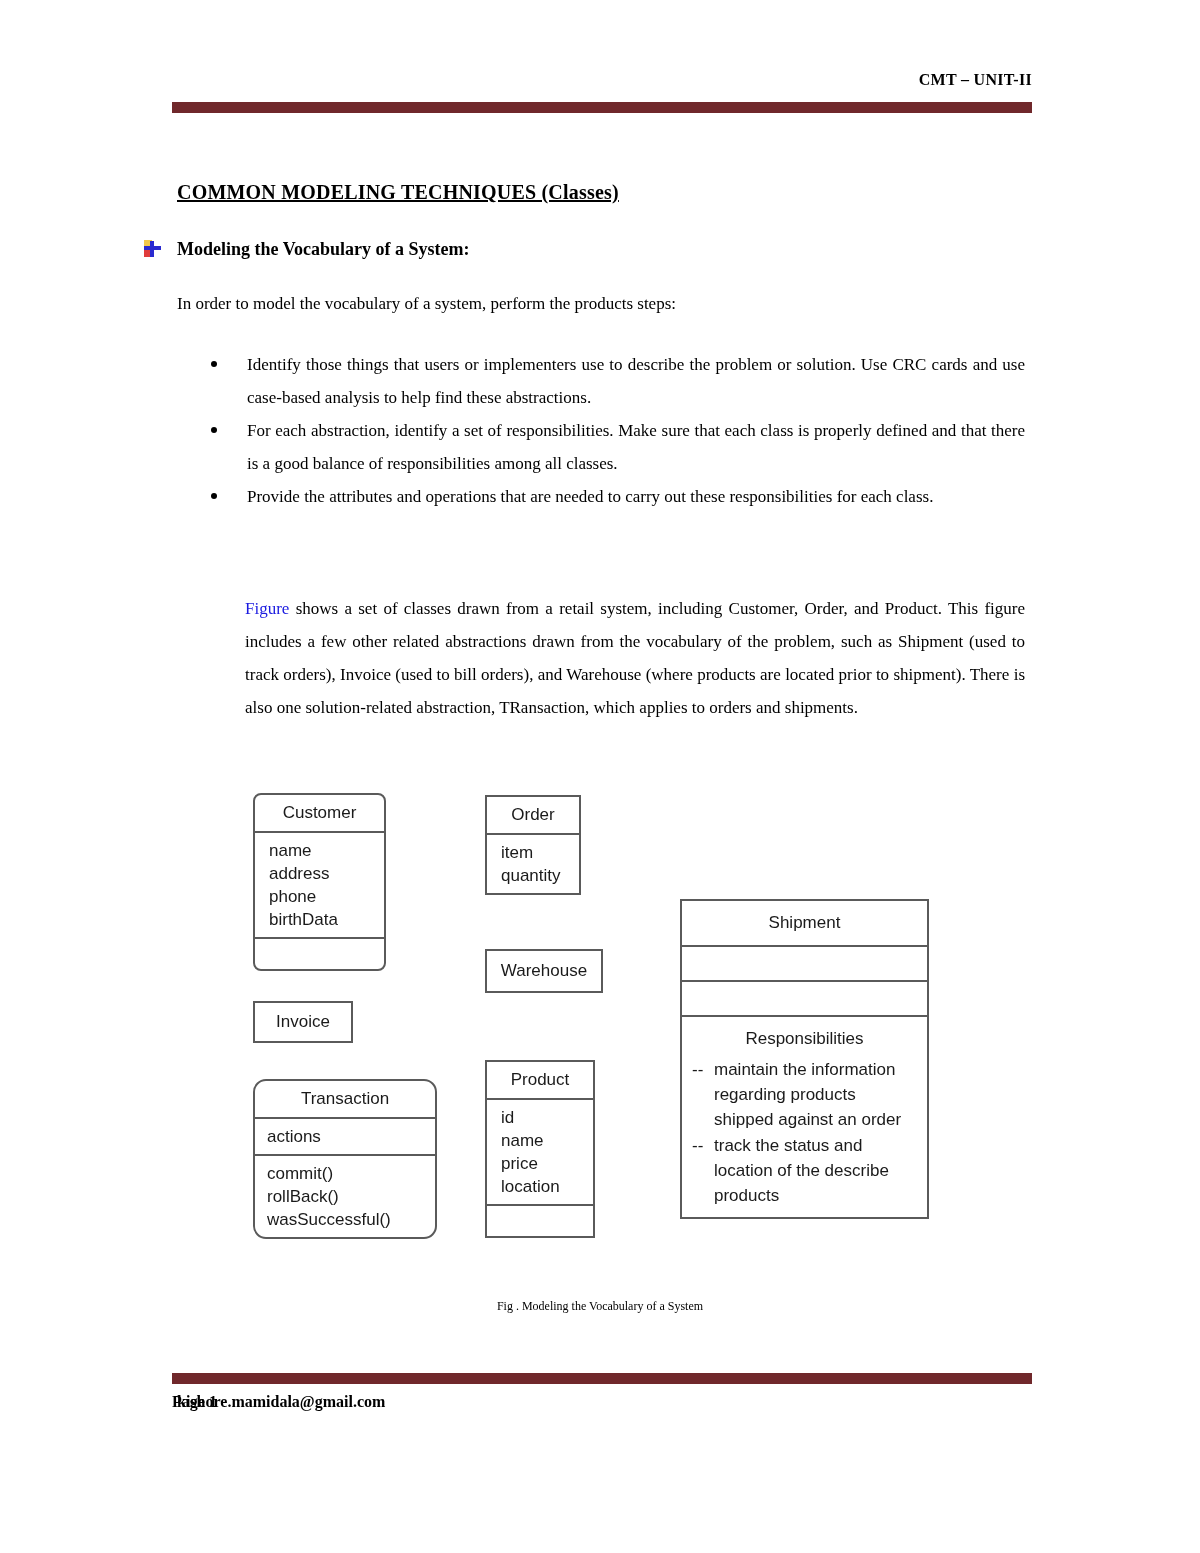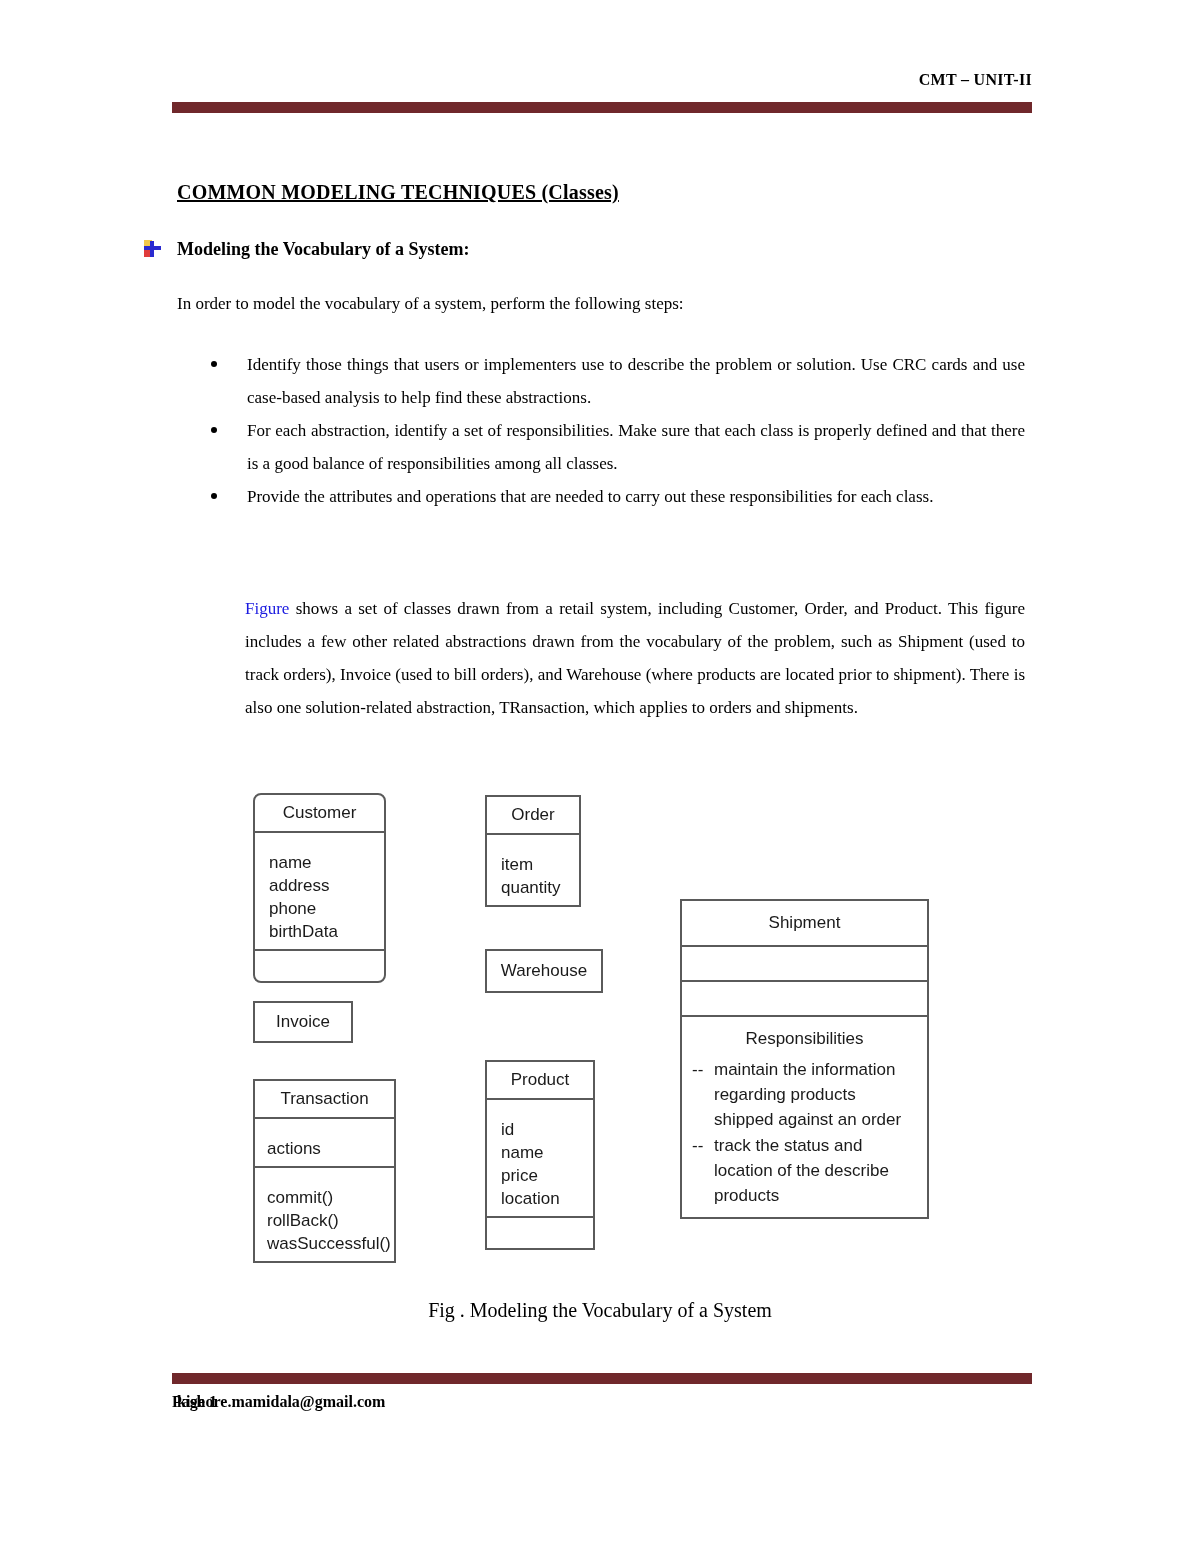--- a/index.html
+++ b/index.html
@@ -125,21 +125,21 @@
     font-size: 17px;
     color: #1a1a1a;
   }
   .uml-name {
     text-align: center;
     padding: 7px 6px 7px 6px;
     line-height: 22px;
   }
   .uml-compartment {
     border-top: 2px solid #5a5a5a;
-    padding: 18px 6px 6px 14px;
+    padding: 6px 6px 6px 14px;
     line-height: 23px;
   }
   .uml-compartment.empty {
     min-height: 20px;
     padding: 5px 6px;
   }
   .uml-resp-title {
     text-align: center;
     padding: 10px 0 6px 0;
     line-height: 24px;
@@ -158,21 +158,21 @@
     left: 0;
     top: 0;
   }
 
   .fig-caption {
     position: absolute;
     left: 0;
     top: 1294px;
     width: 1200px;
     text-align: center;
-    font-size: 20px;
+    font-size: 12px;
   }
 
   
   .footer-left {
     position: absolute;
     left: 177px;
     top: 1388px;
     font-size: 16px;
     font-weight: bold;
   }
@@ -201,21 +201,21 @@
       <rect x="1" y="1" width="8" height="8" fill="#F2C94C"></rect>
       <rect x="10" y="1" width="8" height="8" fill="#FFFFFF"></rect>
       <rect x="1" y="10" width="8" height="8" fill="#E03C3C"></rect>
       <rect x="10" y="10" width="8" height="8" fill="#FFFFFF"></rect>
       <rect x="7" y="2" width="4" height="16" fill="#2A2AD0"></rect>
       <rect x="1" y="7" width="17" height="4" fill="#2A2AD0"></rect>
     </svg>
   </span>
   <div class="section-heading">Modeling the Vocabulary of a System:</div>
 
-  <div class="intro-line">In order to model the vocabulary of a system, perform the following steps:</div>
+  <div class="intro-line">In order to model the vocabulary of a system, perform the products steps:</div>
 
   <div class="bullet-list">
     <div class="bullet-item">
       <span class="dot"></span>
       <span>Identify those things that users or implementers use to describe the problem or solution. Use CRC cards and use case-based analysis to help find these abstractions.</span>
     </div>
     <div class="bullet-item">
       <span class="dot"></span>
       <span>For each abstraction, identify a set of responsibilities. Make sure that each class is properly defined and that there is a good balance of responsibilities among all classes.</span>
     </div>
@@ -249,21 +249,21 @@
   </div>
 
   <div class="uml-box" style="left:485px; top:944px; width:118px;">
     <div class="uml-name" style="padding-top:9px; padding-bottom:9px;">Warehouse</div>
   </div>
 
   <div class="uml-box" style="left:253px; top:996px; width:100px;">
     <div class="uml-name" style="padding-top:8px; padding-bottom:8px;border-radius:16px;">Invoice</div>
   </div>
 
-  <div class="uml-box" style="left:253px; top:1074px; width:143px;">
+  <div class="uml-box" style="left:253px; top:1074px; width:184px;border-radius:13px;">
     <div class="uml-name">Transaction</div>
     <div class="uml-compartment" style="padding-left:12px;">
       <div>actions</div>
     </div>
     <div class="uml-compartment" style="padding-left:12px;">
       <div>commit()</div>
       <div>rollBack()</div>
       <div>wasSuccessful()</div>
     </div>
   </div>

